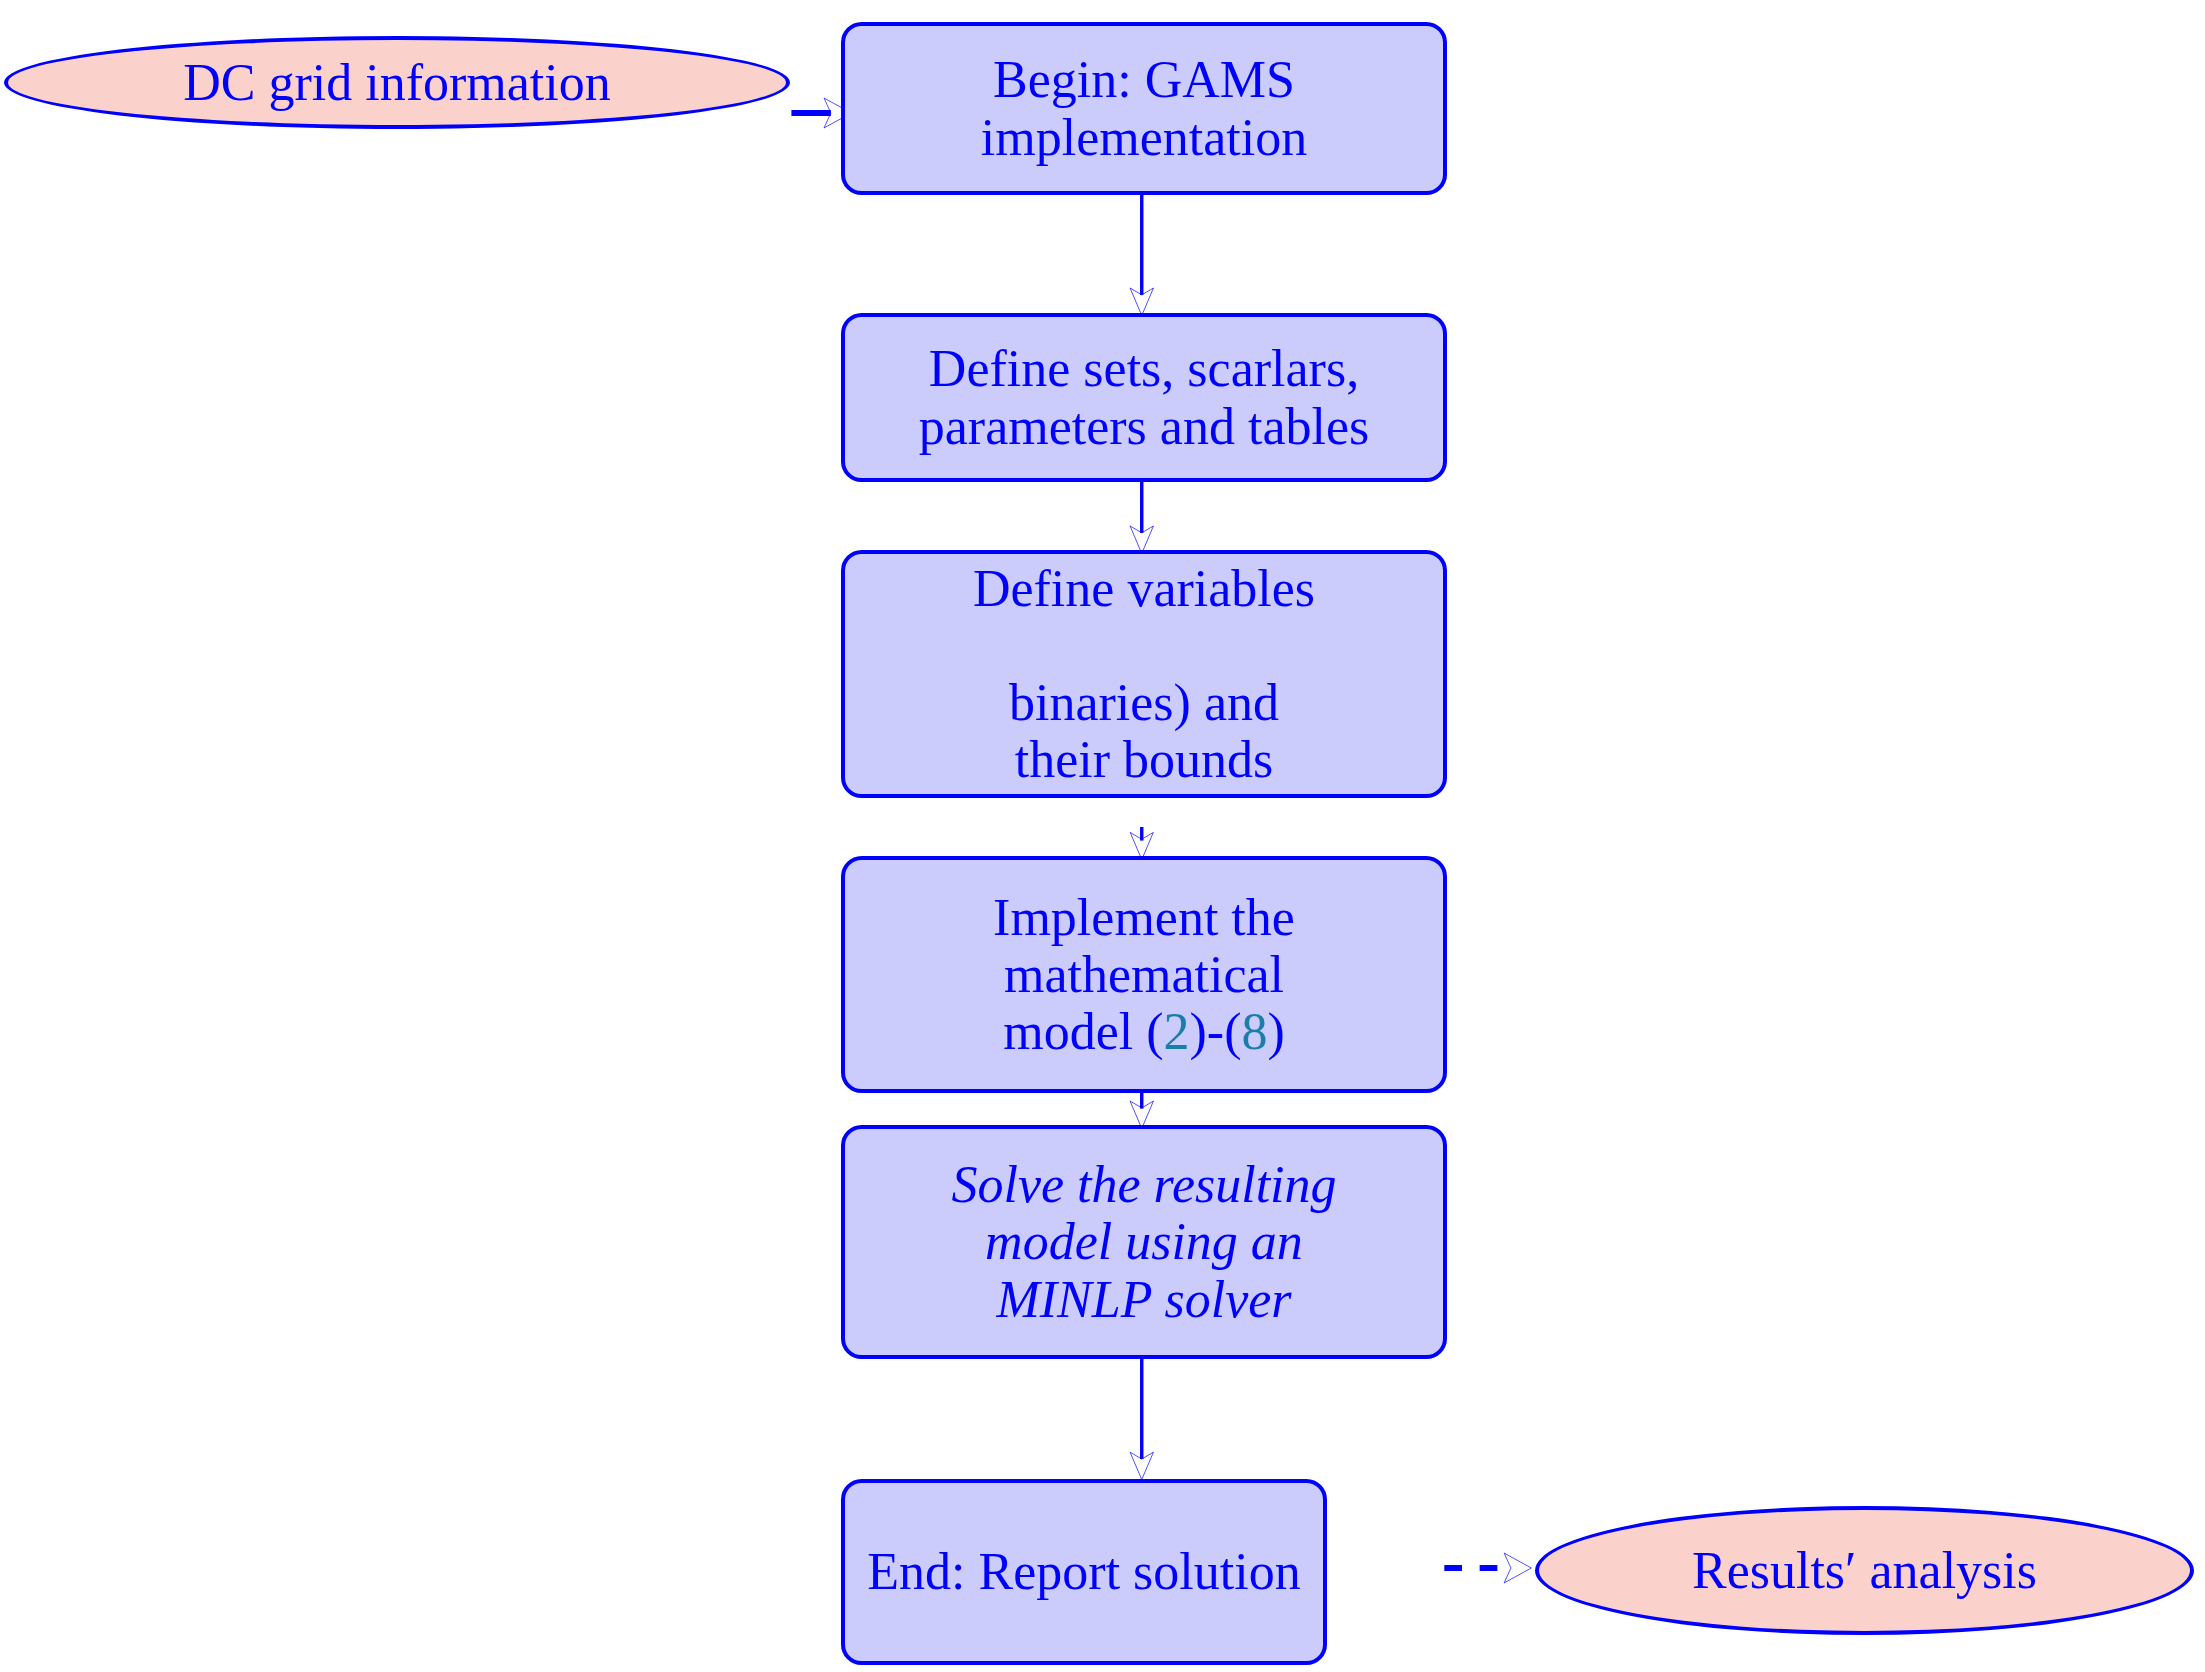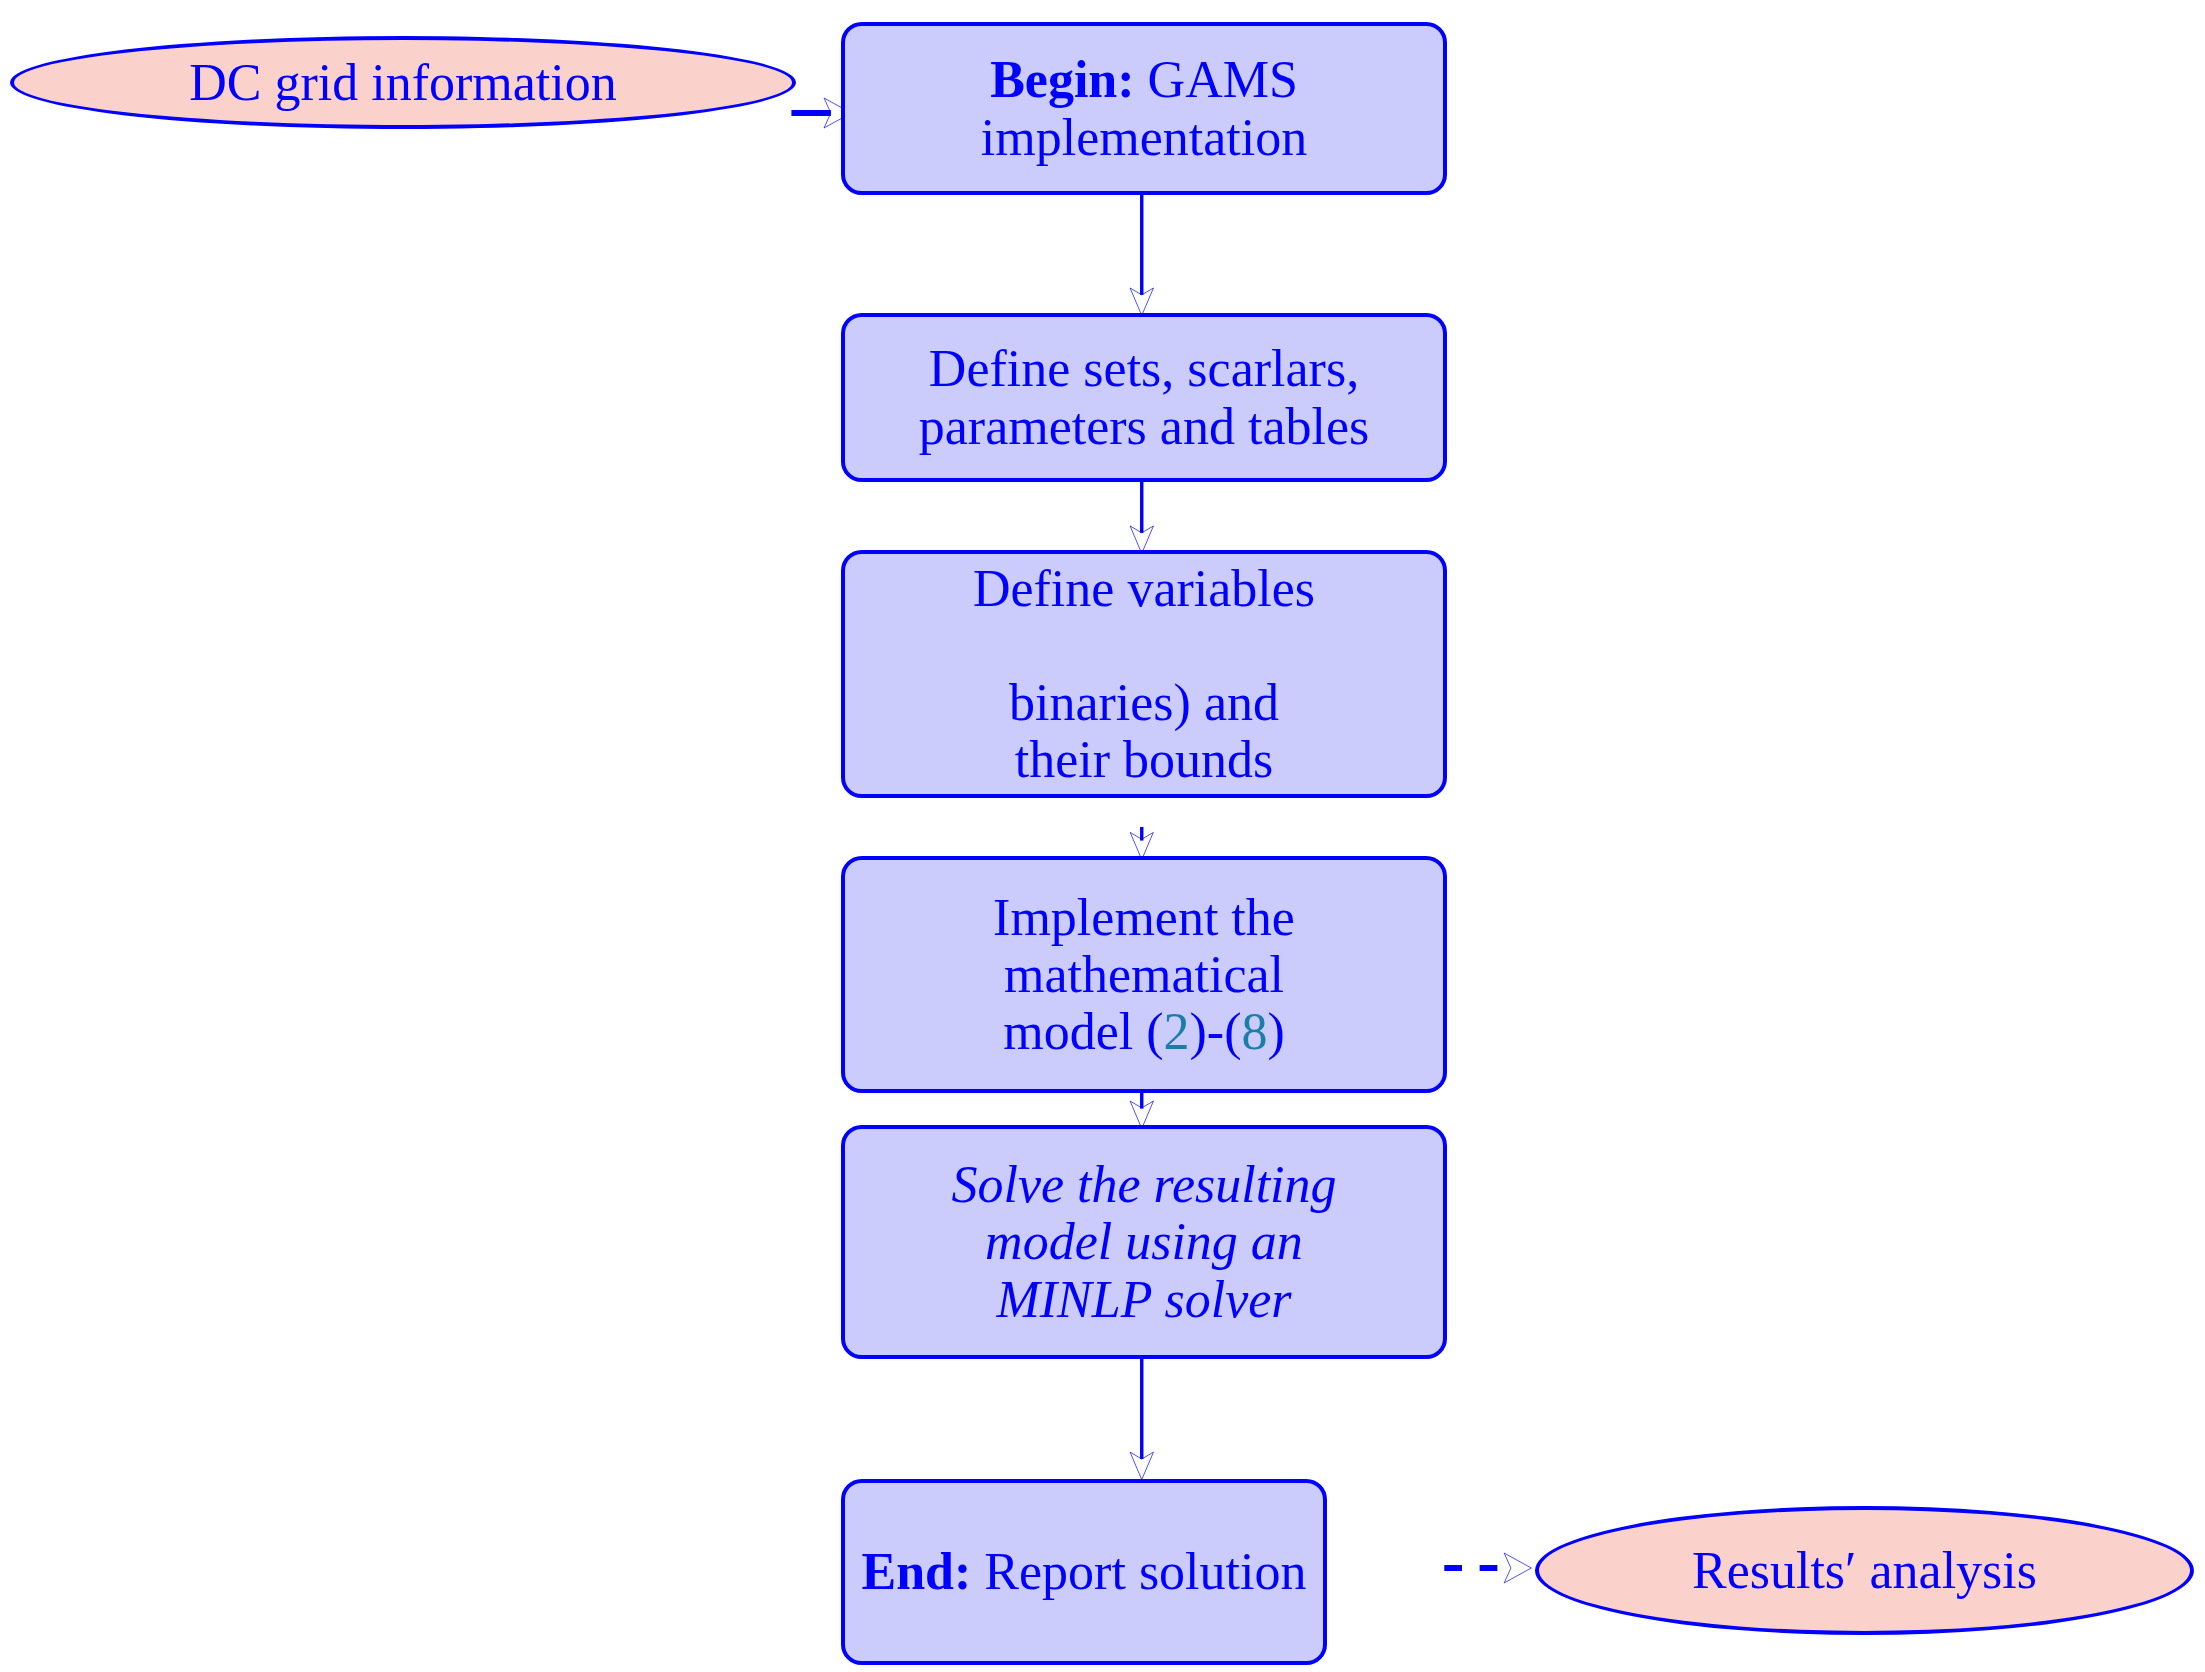--- a/index.html
+++ b/index.html
@@ -41,21 +41,21 @@
     border: 4.8px solid #0000ff;
     border-radius: 50% / 50%;
     font-size: 52px;
   }
 
   .node .txt {
     display: block;
     width: 100%;
   }
 
-  b.kw { font-weight: bold; margin-top: 20px; }
+  b.kw { font-weight: normal; margin-top: 20px; }
   .ref { color: #1a7fa8; }
 
   
   .conn {
     position: absolute;
     overflow: visible;
   }
   .conn line, .conn path {
     stroke: #0000ff;
     fill: none;
@@ -95,21 +95,21 @@
   <svg class="conn" style="left:1128px; top:1356px; width:27.5px; height:125px;" viewBox="0 0 40 182">
     <line x1="20" y1="0" x2="20" y2="150" stroke-width="5"></line>
     <path class="arrowhead" d="M 20,180 L 3,140 L 20,150 L 37,140 Z"></path>
   </svg>
 
   <svg class="conn" style="left:1444px; top:1551px; width:89px; height:34px;" viewBox="0 0 130 50">
     <line x1="0" y1="25" x2="95" y2="25" stroke-width="9" stroke-dasharray="26 26"></line>
     <path class="arrowhead" d="M 128,25 L 88,47 L 98,25 L 88,3 Z"></path>
   </svg>
 
-  <div class="node terminal" style="left:10px; top:36px; width:786px; height:93px;">
+  <div class="node terminal" style="left:4px; top:36px; width:786px; height:93px;">
     <span class="txt">DC grid information</span>
   </div>
 
   <div class="node proc" style="left:841px; top:22px; width:606px; height:173px;">
     <span class="txt">
       <b class="kw">Begin:</b><span> GAMS</span><br>
       <span>implementation</span>
     </span>
   </div>
 

